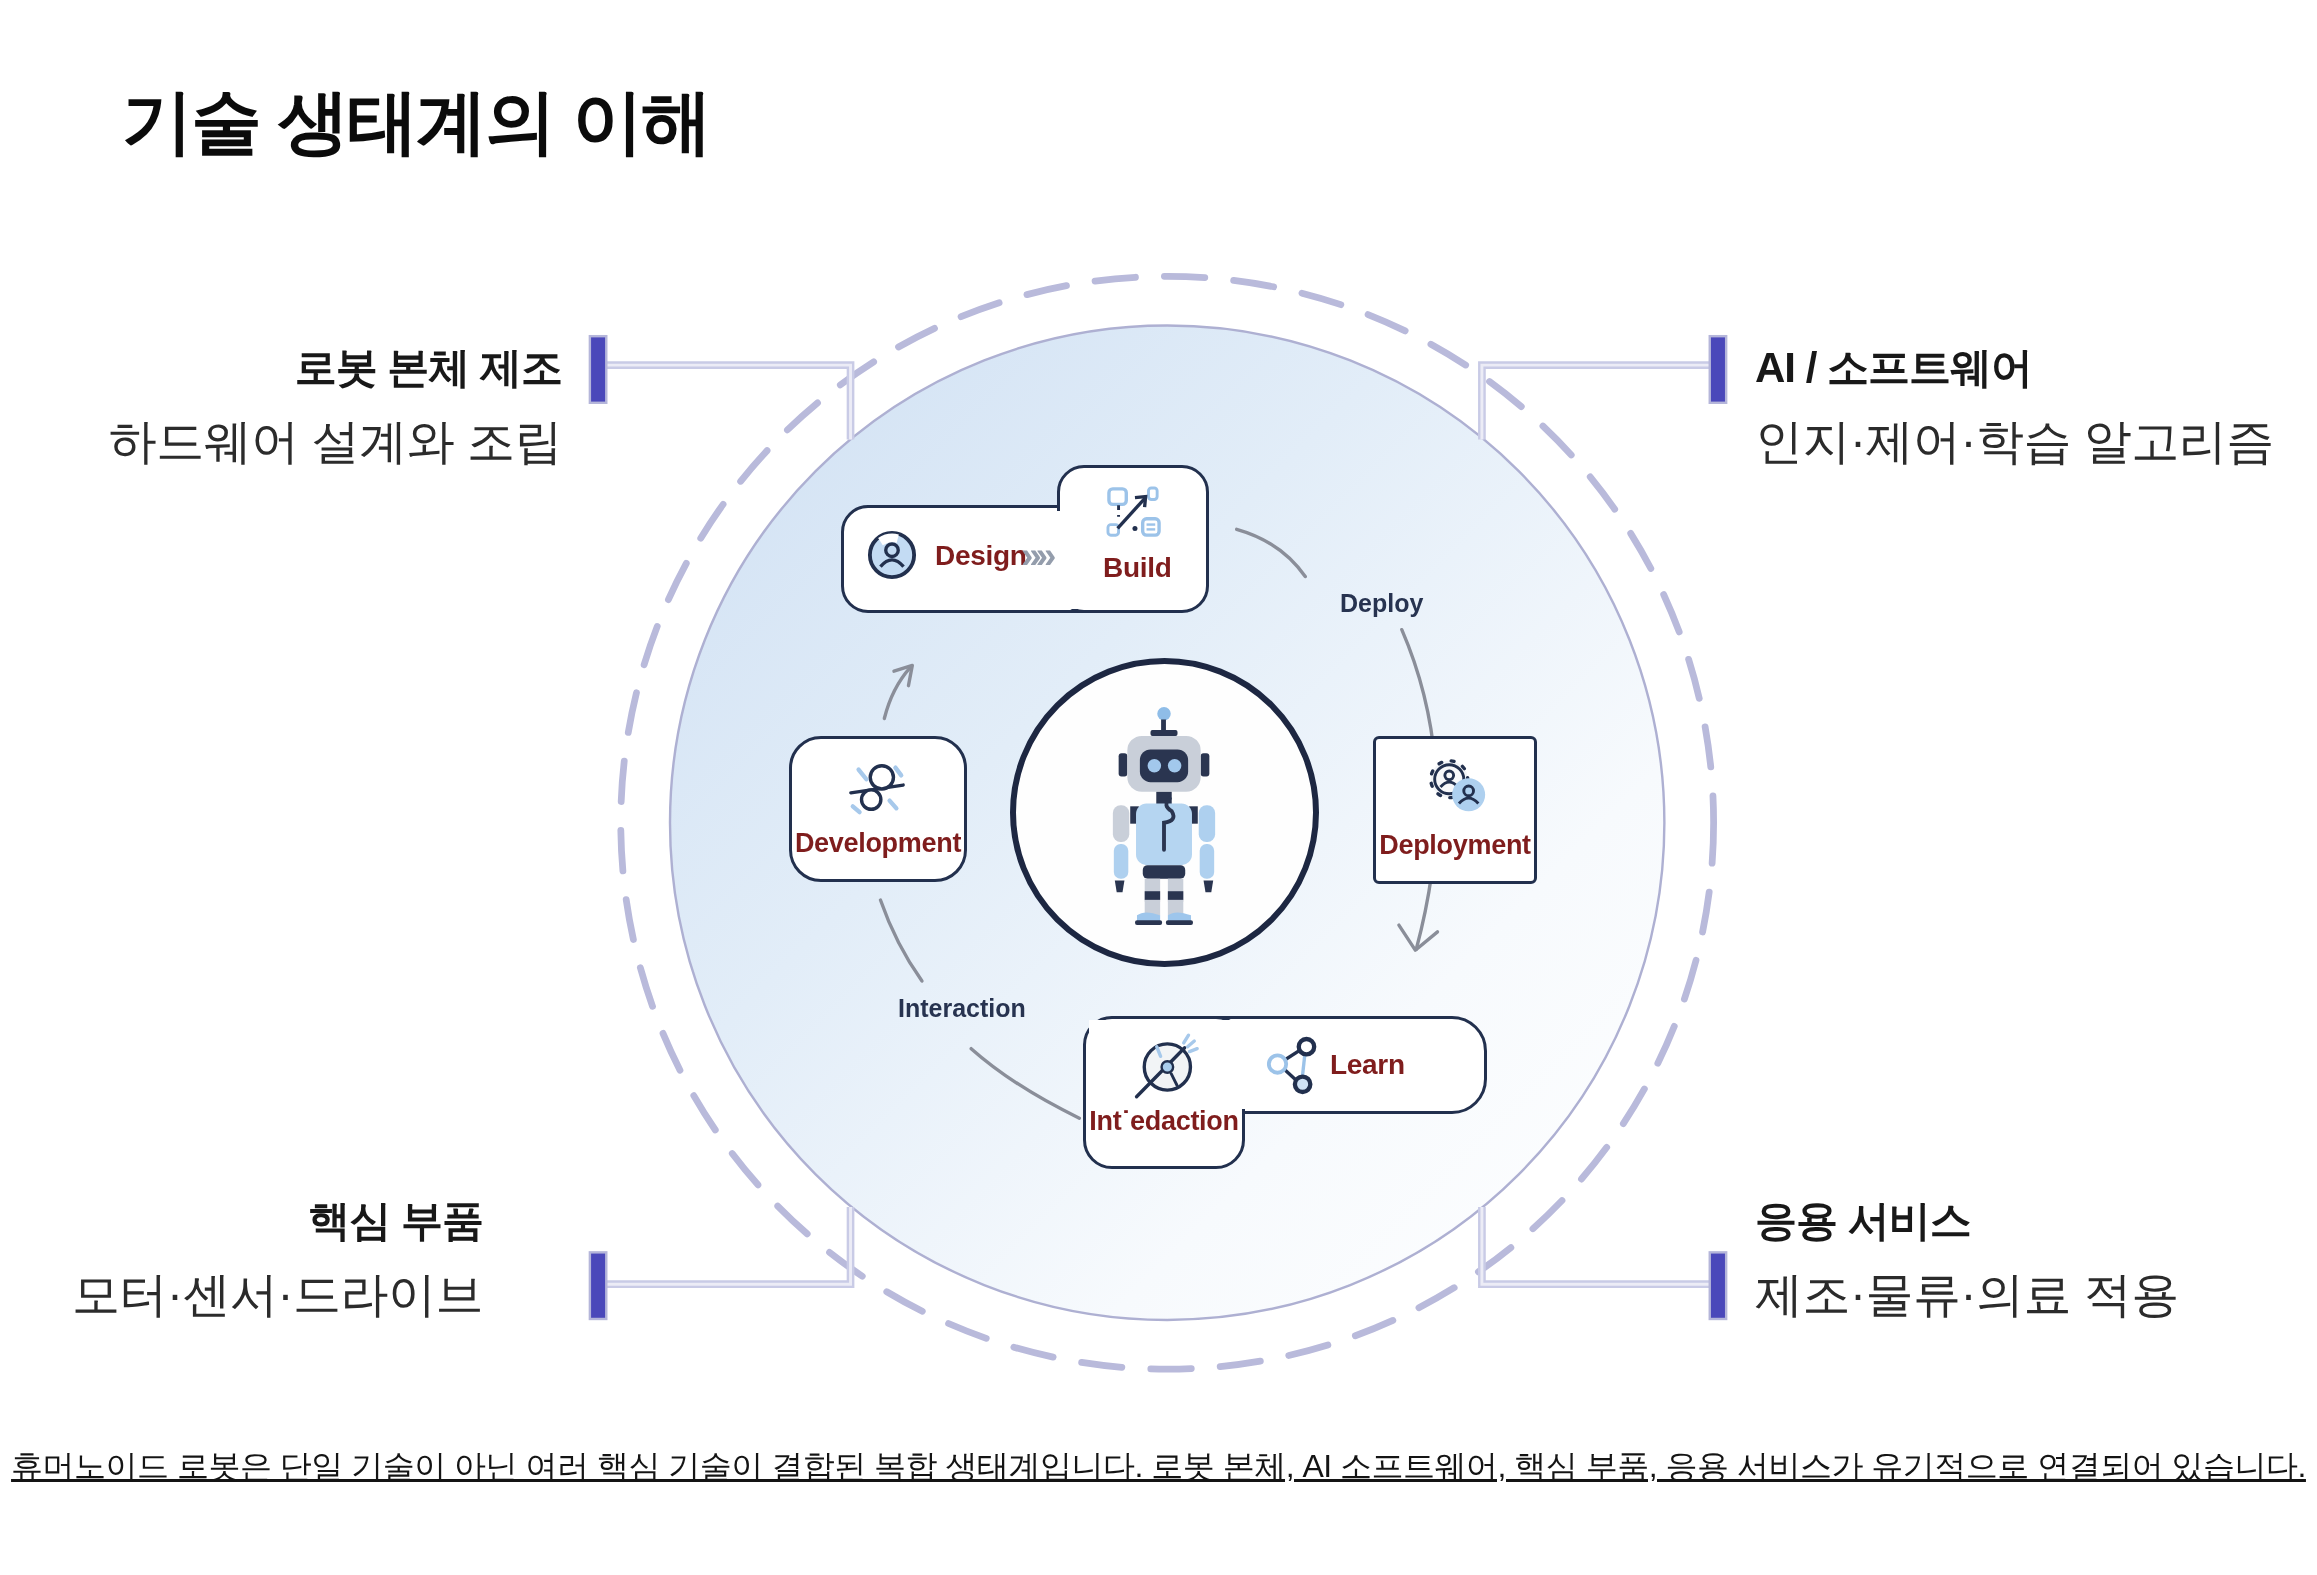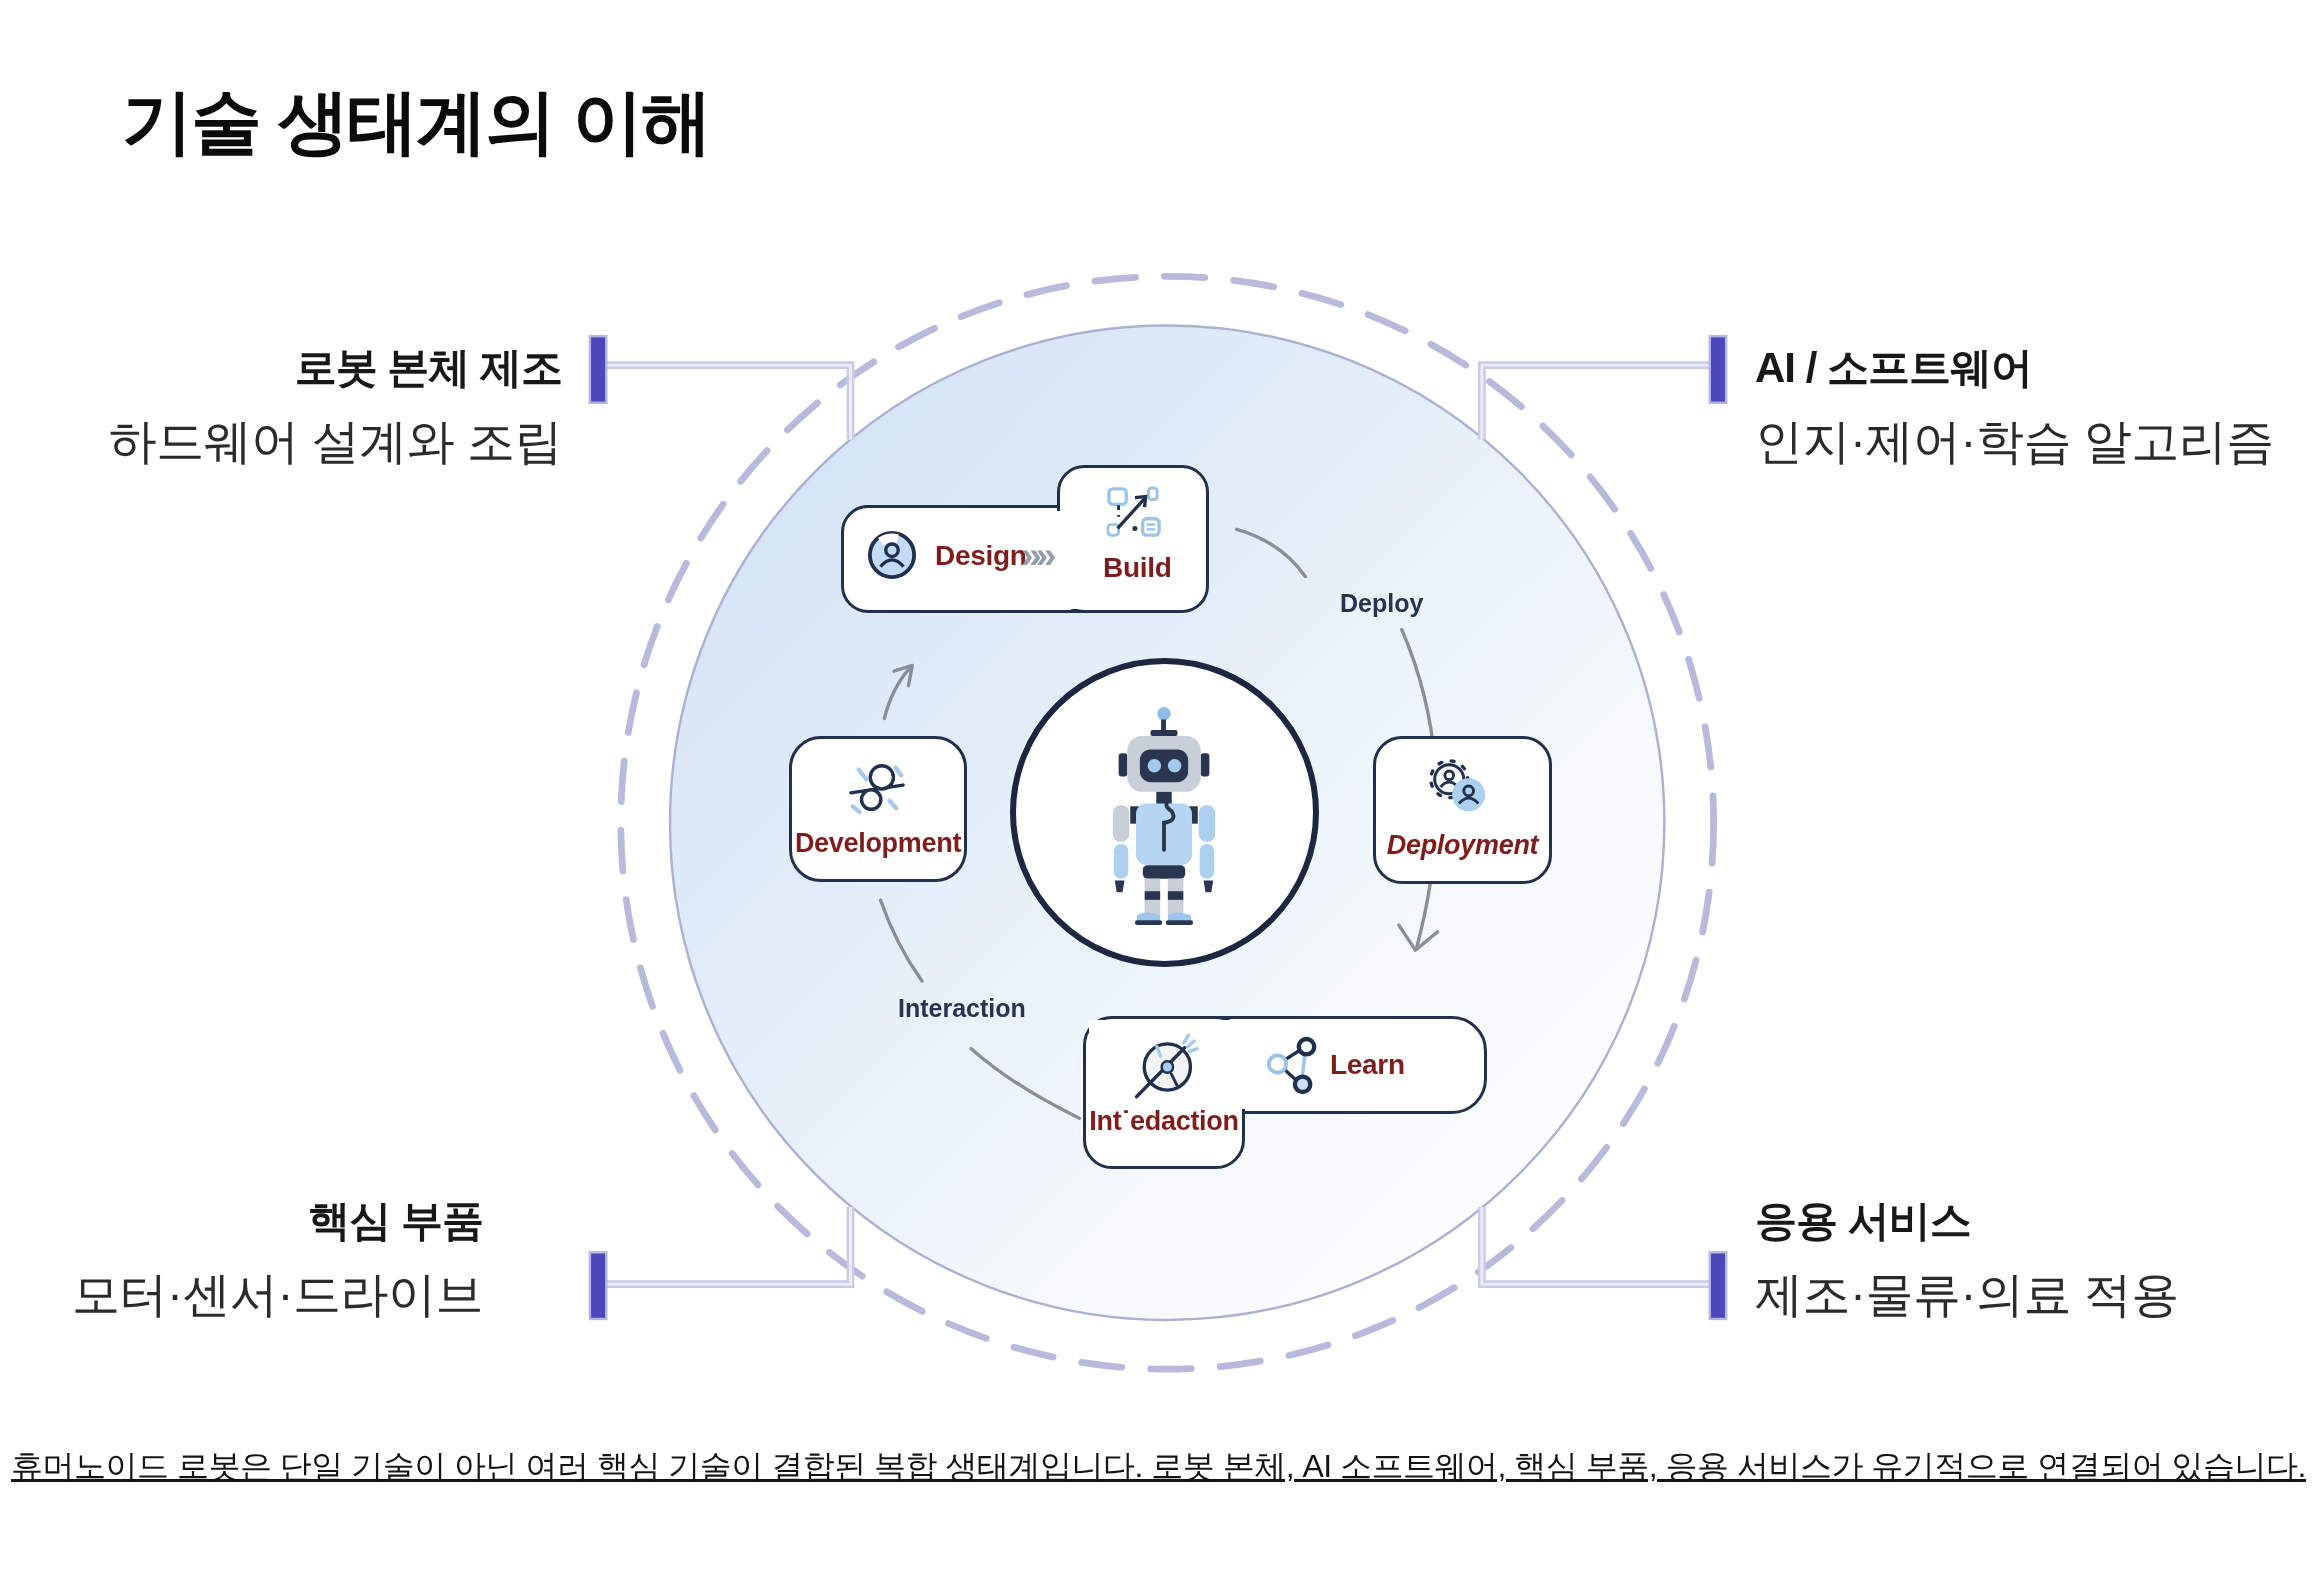--- a/index.html
+++ b/index.html
@@ -142,21 +142,21 @@
           <line x1="14" y1="14" x2="22" y2="24"></line>
           <line x1="52" y1="12" x2="58" y2="20"></line>
           <line x1="8" y1="52" x2="15" y2="58"></line>
           <line x1="46" y1="46" x2="53" y2="54"></line>
         </g>
       </svg>
     </div>
     <div class="abs card-label" style="left:0;top:89px;width:100%;text-align:center;">Development</div>
   </div>
 
-  <div class="card" style="left:1373px;top:736px;width:179px;height:148px;border-radius:29px;font-style:italic;">
+  <div class="card" style="left:1373px;top:736px;width:164px;height:148px;border-radius:6px;">
     <div class="abs" style="left:46px;top:15.4px;width:70px;height:66px;">
       <svg width="70" height="66" viewBox="0 0 72 68">
         <circle cx="28" cy="26" r="19" fill="#f2f4f7" stroke="#22304e" stroke-width="3.5" stroke-dasharray="3 10" stroke-linecap="round"></circle>
         <circle cx="28" cy="26" r="15" fill="#f7f8fa" stroke="#22304e" stroke-width="3"></circle>
         <circle cx="28" cy="22" r="4.5" fill="none" stroke="#22304e" stroke-width="3"></circle>
         <path d="M19,34 q9,-10 18,0" fill="none" stroke="#22304e" stroke-width="3"></path>
         <circle cx="48" cy="42" r="17" fill="#aed0ef"></circle>
         <circle cx="48" cy="38" r="5" fill="none" stroke="#22304e" stroke-width="3"></circle>
         <path d="M38,51 q10,-11 20,0" fill="none" stroke="#22304e" stroke-width="3"></path>
       </svg>

